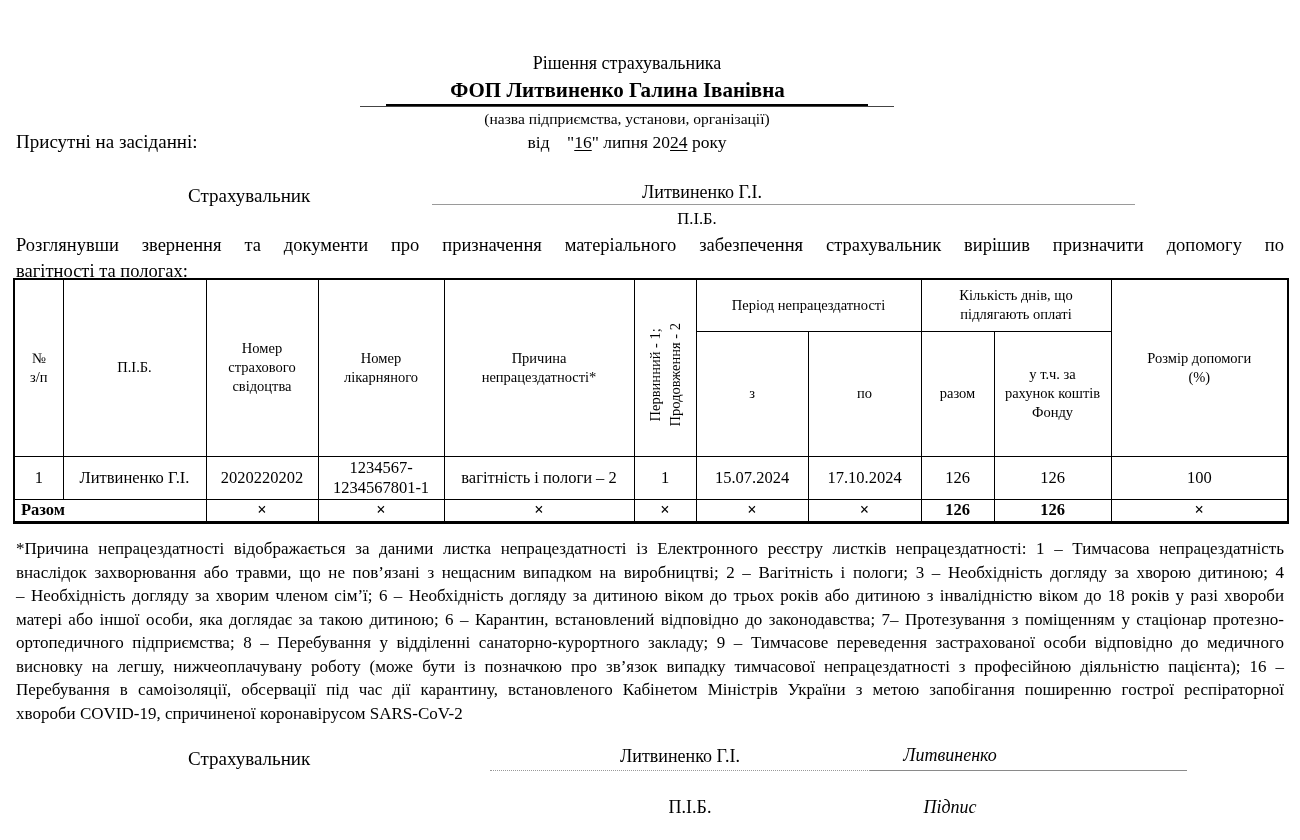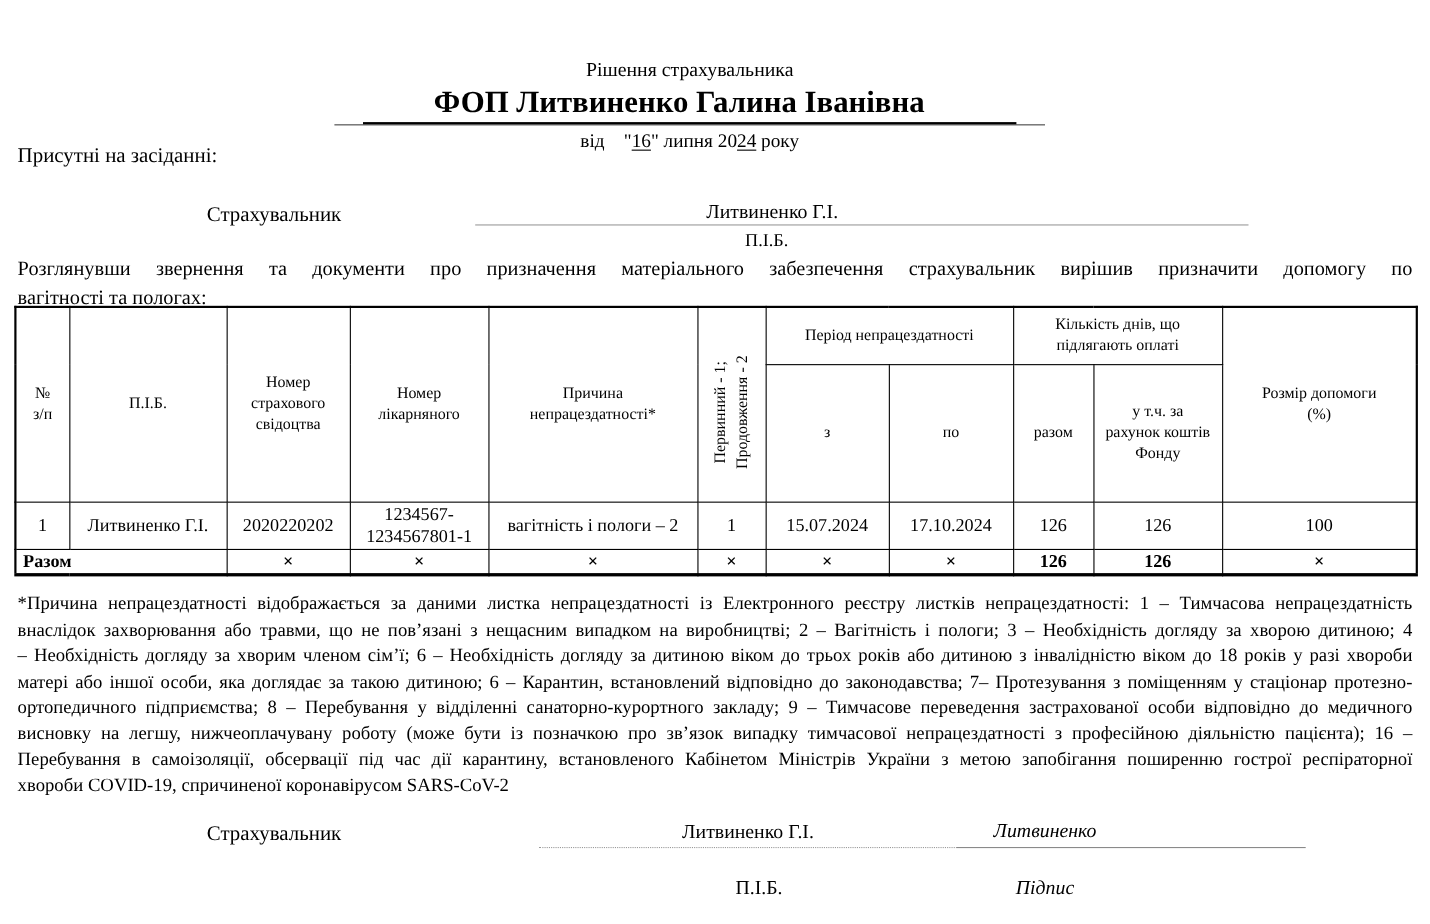--- a/index.html
+++ b/index.html
@@ -5,21 +5,21 @@
   html,body{margin:0;padding:0;background:#fff;}
   .page{position:relative;width:1300px;height:840px;background:#ffffff;color:#000;
         font-family:"Liberation Serif","DejaVu Serif",serif;overflow:hidden;}
 
   
   .title-block{position:absolute;top:10px;left:0;width:1254px;text-align:center;margin-top:43px;}
   .doc-title{font-size:18px;}
   .org-line{margin-top:4px;}
   .org-outer{display:inline-block;border-bottom:1px solid #444;padding:0 26px;}
   .org-underline{display:inline-block;border-bottom:2px solid #000;padding:0 83px 1px 64px;
-                 font-weight:bold;font-size:28px;}
+                 font-weight:bold;font-size:21px;}
   .org-caption{font-size:15.5px;margin-top:3px;}
   .date-line{font-size:17.5px;margin-top:4px;white-space:pre-wrap;}
   .useg{text-decoration:underline;text-underline-offset:2px;}
 
   
   .present-heading{position:absolute;left:16px;top:131px;font-size:19px;}
   .role-label{position:absolute;left:188px;top:185px;font-size:19px;}
   .present-name{position:absolute;left:432px;top:182px;width:540px;text-align:center;font-size:18px;}
   .present-line{position:absolute;left:432px;top:204px;width:703px;height:0;border-bottom:1px solid #9a9a9a;}
   .present-caption{position:absolute;left:432px;top:209px;width:530px;text-align:center;font-size:16.5px;}
@@ -63,20 +63,21 @@
 
 <div class="page">
 
   <div class="title-block">
     <div class="doc-title">Рішення страхувальника</div>
     <div class="org-line">
       <span class="org-outer">
         <span class="org-underline">ФОП Литвиненко Галина Іванівна</span>
       </span>
     </div>
+    <div class="org-caption">(назва підприємства, установи, організації)</div>
     <div class="date-line"><span>від    "</span><span class="useg">16</span><span>" липня 20</span><span class="useg">24</span><span> року</span></div>
   </div>
 
   <div class="present-heading">Присутні на засіданні:</div>
   <div class="role-label">Страхувальник</div>
   <div class="present-name">Литвиненко Г.І.</div>
   <div class="present-line"></div>
   <div class="present-caption">П.І.Б.</div>
 
   <div class="decision-par">

